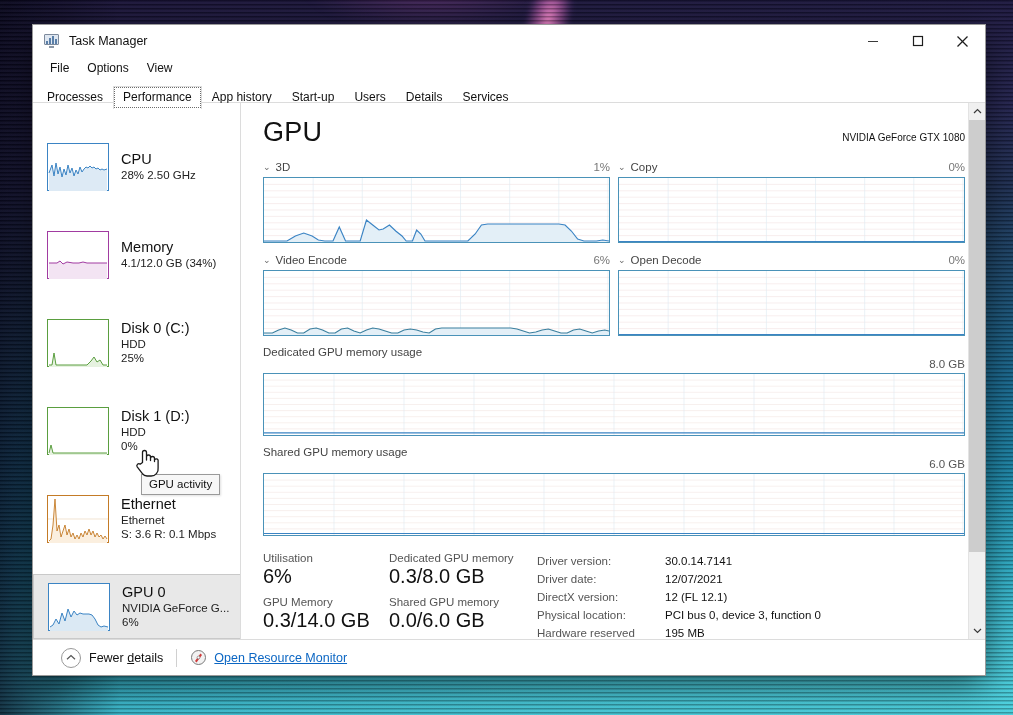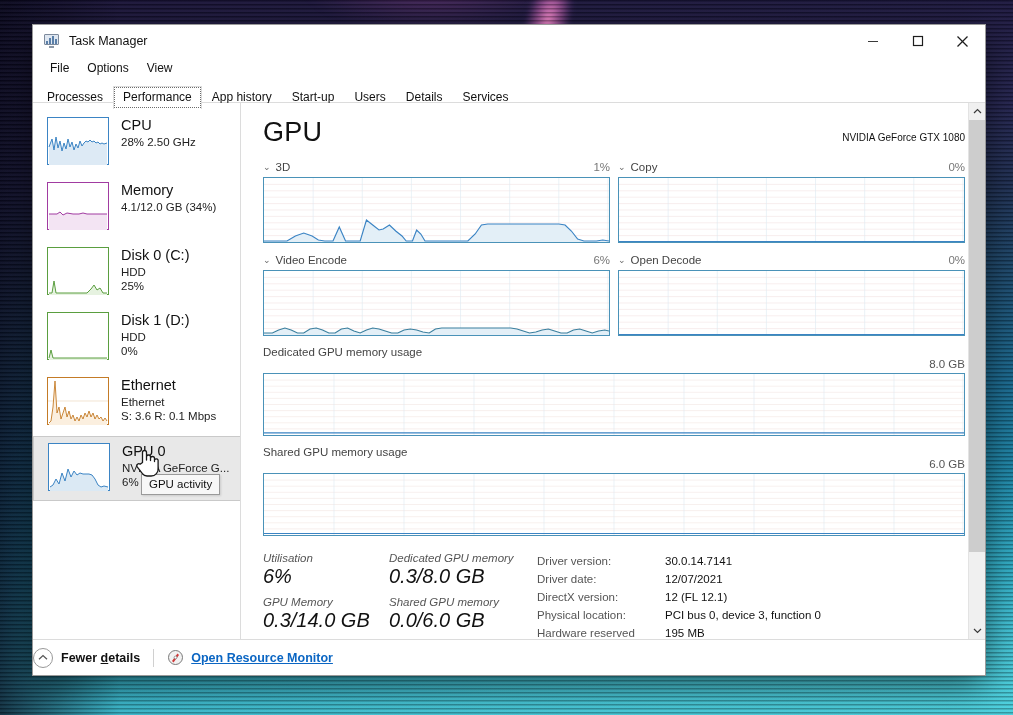--- a/index.html
+++ b/index.html
@@ -96,21 +96,21 @@
     z-index: 2;
   }
 
   #body { flex: 1; display: flex; min-height: 0; position: relative; }
 
   
   #sidebar {
     width: 208px; flex: none; border-right: 1px solid #dcdcdc;
     overflow: hidden; padding-top: 8px; background: #fff;
   }
-  .side-item { display: flex; align-items: flex-start; padding: 6px 8px 6px 14px; height: 65px; }
+  .side-item { display: flex; align-items: center; padding: 6px 8px 6px 14px; height: 65px; margin-top: 23px; }
   .side-item.selected { background: #e8e8e8; border: 1px solid #c9c9c9; border-right: none; }
   .thumb { width: 62px; height: 48px; flex: none; position: relative; background: #fff; overflow: hidden; }
   .thumb svg { display: block; }
   .side-txt { margin-left: 12px; line-height: 1.22; padding-top: 0px; overflow: hidden; }
   .side-title { font-size: 14.5px; color: #111; white-space: nowrap; }
   .side-sub { font-size: 11.5px; color: #222; white-space: nowrap; }
 
   
   #main { flex: 1; min-width: 0; padding: 14px 20px 0 22px; overflow: hidden; position: relative; background:#fff;}
   #main-head { display: flex; align-items: baseline; }
@@ -125,42 +125,42 @@
   .gbox { height: 66px; border: 1px solid #4a92b8; position: relative; overflow: hidden; background: #fff; }
   .gbox svg { display: block; width: 100%; height: 100%; }
 
   .wide-label { display: flex; font-size: 11.5px; color: #444; margin: 10px 0 3px 0; flex-direction: column; }
   .wide-label .cap { margin-left: auto; color: #555; }
   .wbox { height: 63px; border: 1px solid #4a92b8; overflow: hidden; background: #fff; }
   .wbox svg { display: block; width: 100%; height: 100%; }
 
   
   #stats { margin-top: 16px; display: flex; }
-  .stat-col { width: 126px; flex: none; font-style: italic; }
+  .stat-col { width: 126px; flex: none; }
   .stat-label { font-size: 11.5px; color: #555; margin-bottom: 1px; }
   .stat-value { font-size: 20px; color: #111; margin-bottom: 9px; line-height: 1.12; }
   #info-col { flex: 1; min-width: 0; padding-left: 8px; }
   .info-row { display: flex; font-size: 11.5px; line-height: 18px; }
   .info-key { width: 128px; flex: none; color: #555; }
   .info-val { color: #111; }
 
   
   #vscroll {
     position: absolute; right: 0; top: 0; width: 17px; height: 100%;
     background: #f0f0f0; border-left: 1px solid #e3e3e3;
     display: flex; flex-direction: column; align-items: center;
   }
   .sb-arrow { width: 17px; height: 17px; display:flex; align-items:center; justify-content:center; flex:none;}
   #sb-track { flex: 1; width: 17px; position: relative; }
   #sb-thumb { position: absolute; left: 0; top: 0; width: 17px; height: 86%; background: #cdcdcd; }
 
   
   #footer {
     height: 36px; flex: none; border-top: 1px solid #dcdcdc;
-    display: flex; align-items: center; padding-left: 0; background: #fff; font-weight: bold;
+    display: flex; align-items: center; padding-left: 28px; background: #fff;
   }
   #fewer { display: flex; align-items: center; }
   #fewer-circ { width: 20px; height: 20px; border-radius: 50%; border: 1px solid #999;
       display:flex; align-items:center; justify-content:center; margin-right: 8px; }
   #fewer-label { font-size: 12.5px; color: #111; }
   #fsep { width: 1px; height: 18px; background: #d0d0d0; margin: 0 13px; }
   #rm-icon { width: 17px; height: 17px; margin-right: 7px; position: relative; }
   #rm-link { font-size: 12.5px; color: #0b66c3; }
 
   

